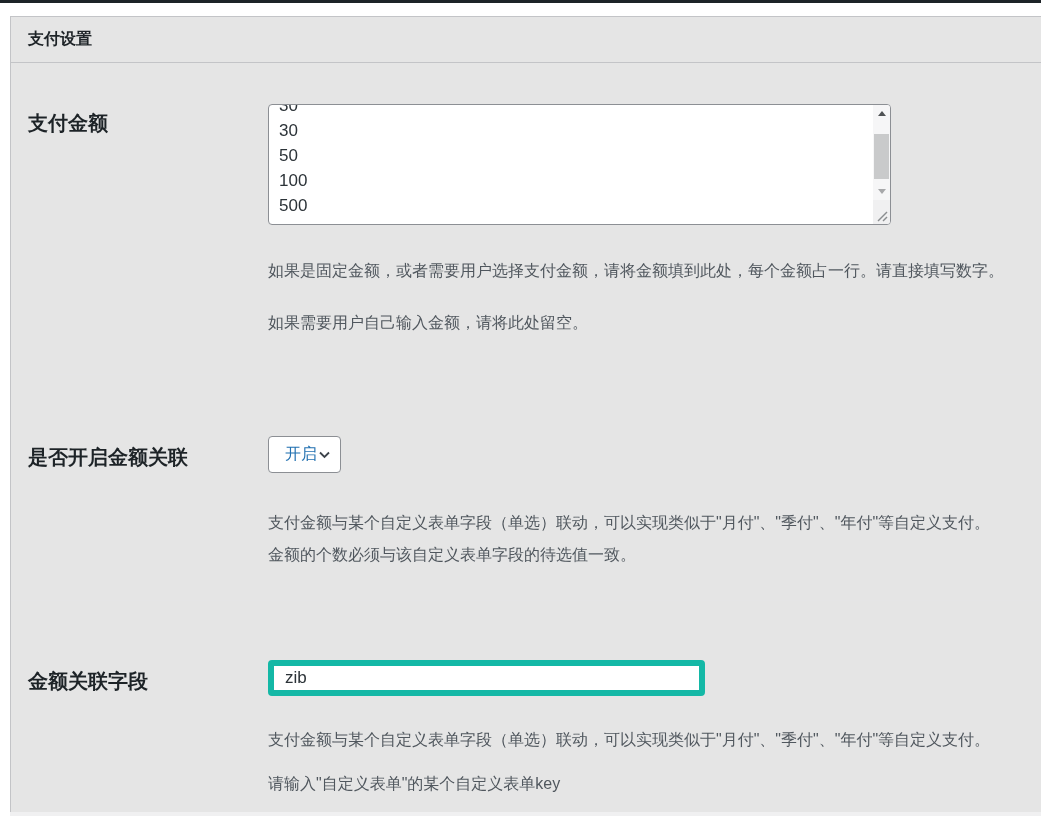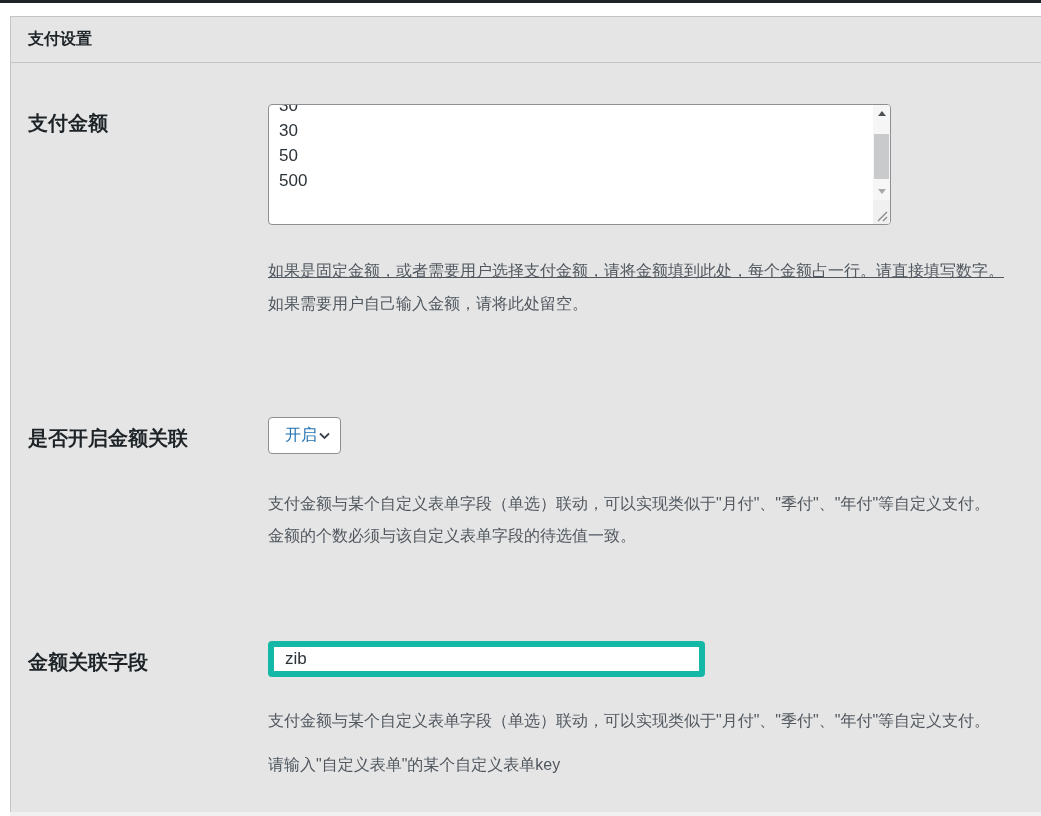--- a/index.html
+++ b/index.html
@@ -71,22 +71,22 @@
 
   
   .text-input {
     width:437px; height:36px; box-sizing:border-box;
     border:6px solid #14b8a6; border-radius:4px; background:#fff;
     padding:0 11px; font-size:17px; color:#2c3338;
     font-family:"Liberation Sans","DejaVu Sans",sans-serif; outline:none;
   }
 
   .desc { font-size:16px; line-height:20px; color:#50575e; }
-  .row-1 .desc-a { margin-top:36px;text-decoration:underline; }
-  .row-1 .desc-b { margin-top:13px; }
+  .row-1 .desc-a { margin-top:36px; }
+  .row-1 .desc-b { margin-top:32px; }
   .row-2 .desc-a { margin-top:40px; }
   .row-2 .desc-b { margin-top:12px; }
   .row-3 .desc-a { margin-top:34px; }
   .row-3 .desc-b { margin-top:24px; }
 
   .bottom-strip { position:absolute; left:10px; right:0; bottom:0; height:4px; background:#f0f0f1; }
 </style>
 </head>
 <body>
 
@@ -99,20 +99,21 @@
     </div>
 
     <div class="row row-1">
       <div class="row-label">支付金额</div>
       <div class="row-field">
         <div class="fake-textarea">
           <div class="ta-content">
             <div class="ta-line">30</div>
             <div class="ta-line">30</div>
             <div class="ta-line">50</div>
+            <div class="ta-line">100</div>
             <div class="ta-line">500</div>
           </div>
           <div class="sb">
             <div class="sb-btn sb-up">
               <span class="tri-up"></span>
             </div>
             <div class="sb-thumb"></div>
             <div class="sb-btn sb-down">
               <span class="tri-down"></span>
             </div>

